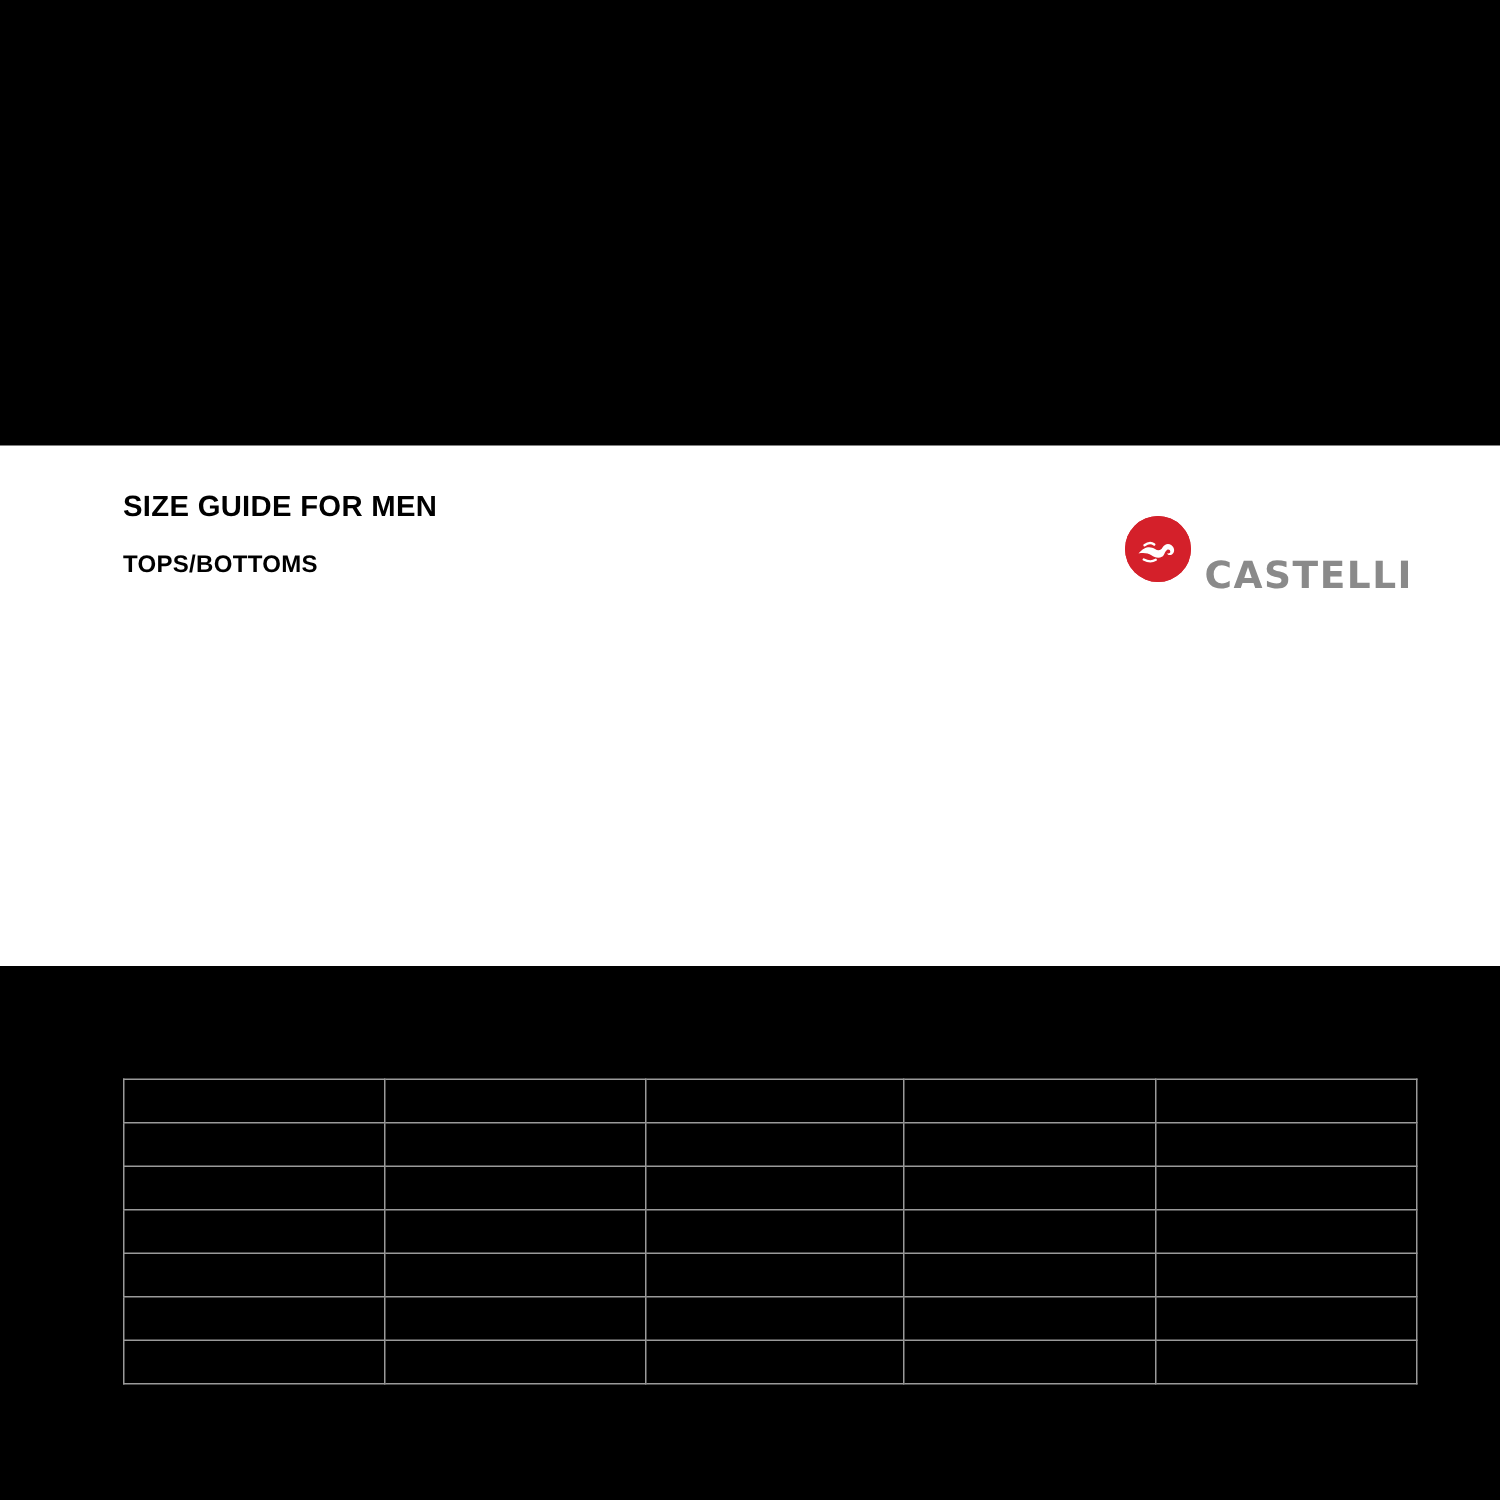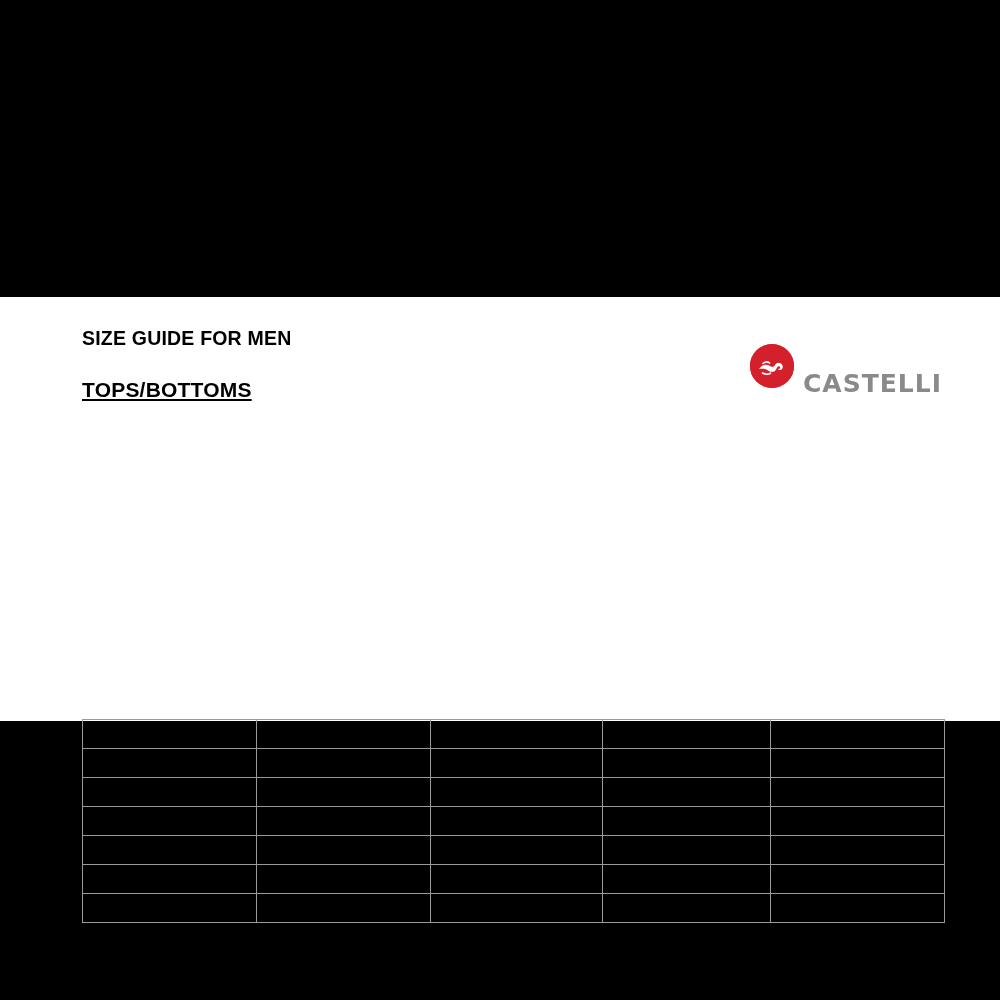--- a/index.html
+++ b/index.html
@@ -17,41 +17,40 @@
     position: relative;
     width: 1000px;
     height: 1000px;
     background: #000000;
   }
   .sheet {
     position: absolute;
     left: 0;
     top: 297px;
     width: 1000px;
-    height: 424px;
+    height: 347px;
     background: #ffffff;
   }
   .header-row {
     position: relative;
     padding: 30px 58px 0 82px;
   }
   .title {
     font-size: 19.5px;
     font-weight: bold;
     color: #000000;
     letter-spacing: 0.2px;
     margin: 0;
   }
   .subtitle {
-    font-size: 21px;
+    font-size: 16px;
     font-weight: bold;
     color: #000000;
     letter-spacing: 0.2px;
-    margin: 28px 0 0 0;
-    text-decoration: underline;
+    margin: 18px 0 0 0;
   }
   .brand {
     position: absolute;
     right: 58px;
     top: 38px;
     display: flex;
     align-items: center;
     gap: 9px;
   }
   .brand-mark {

